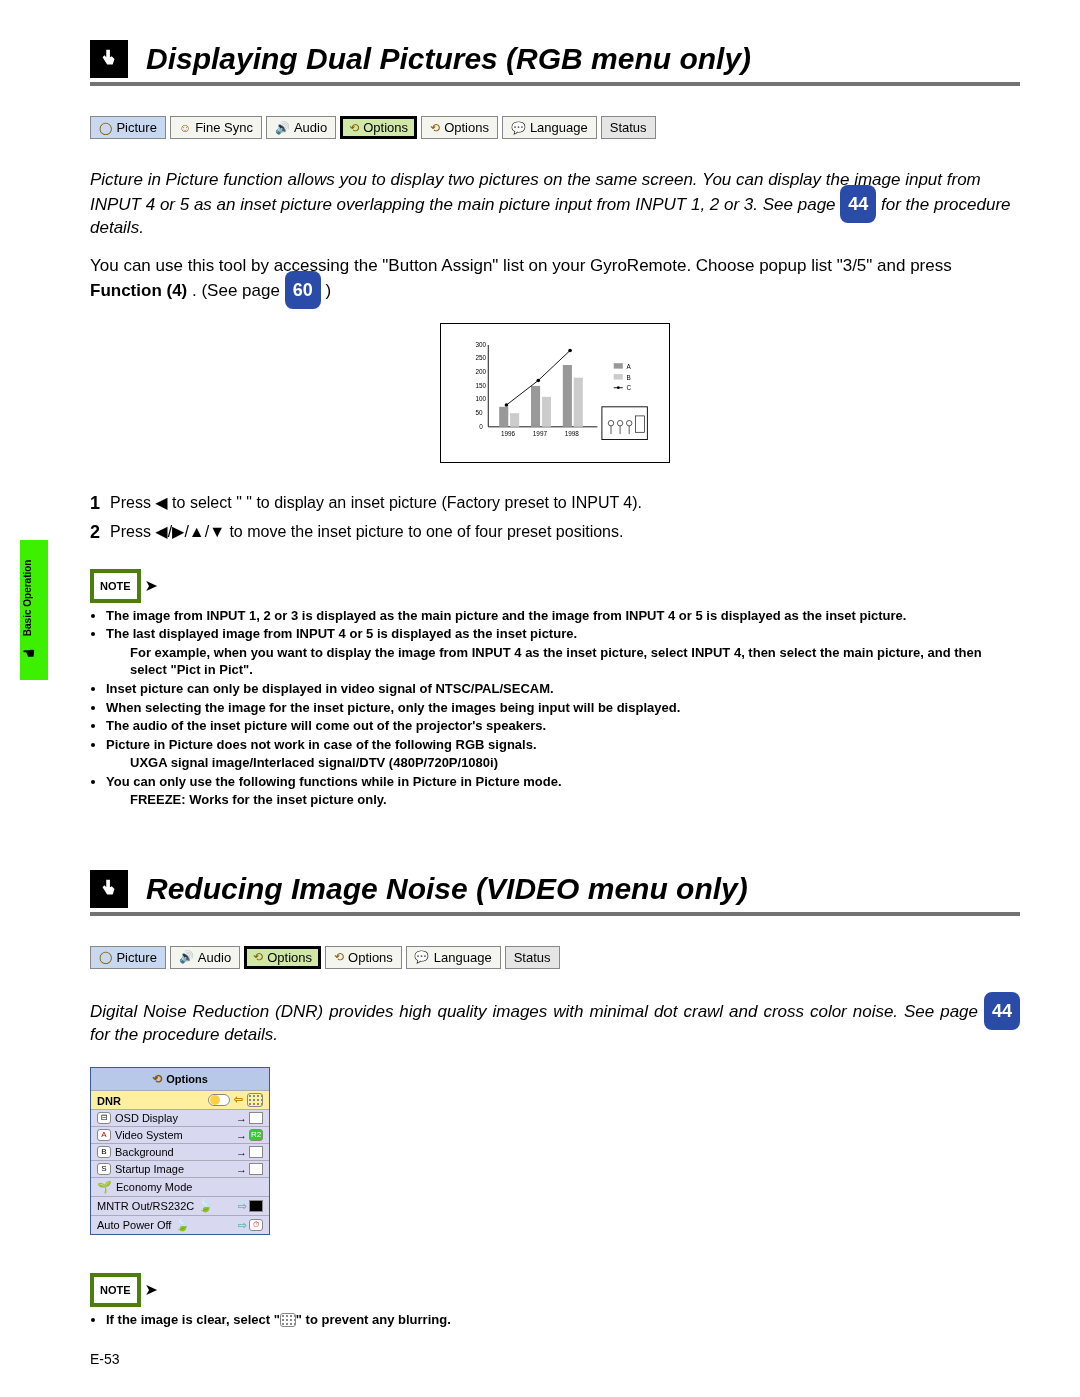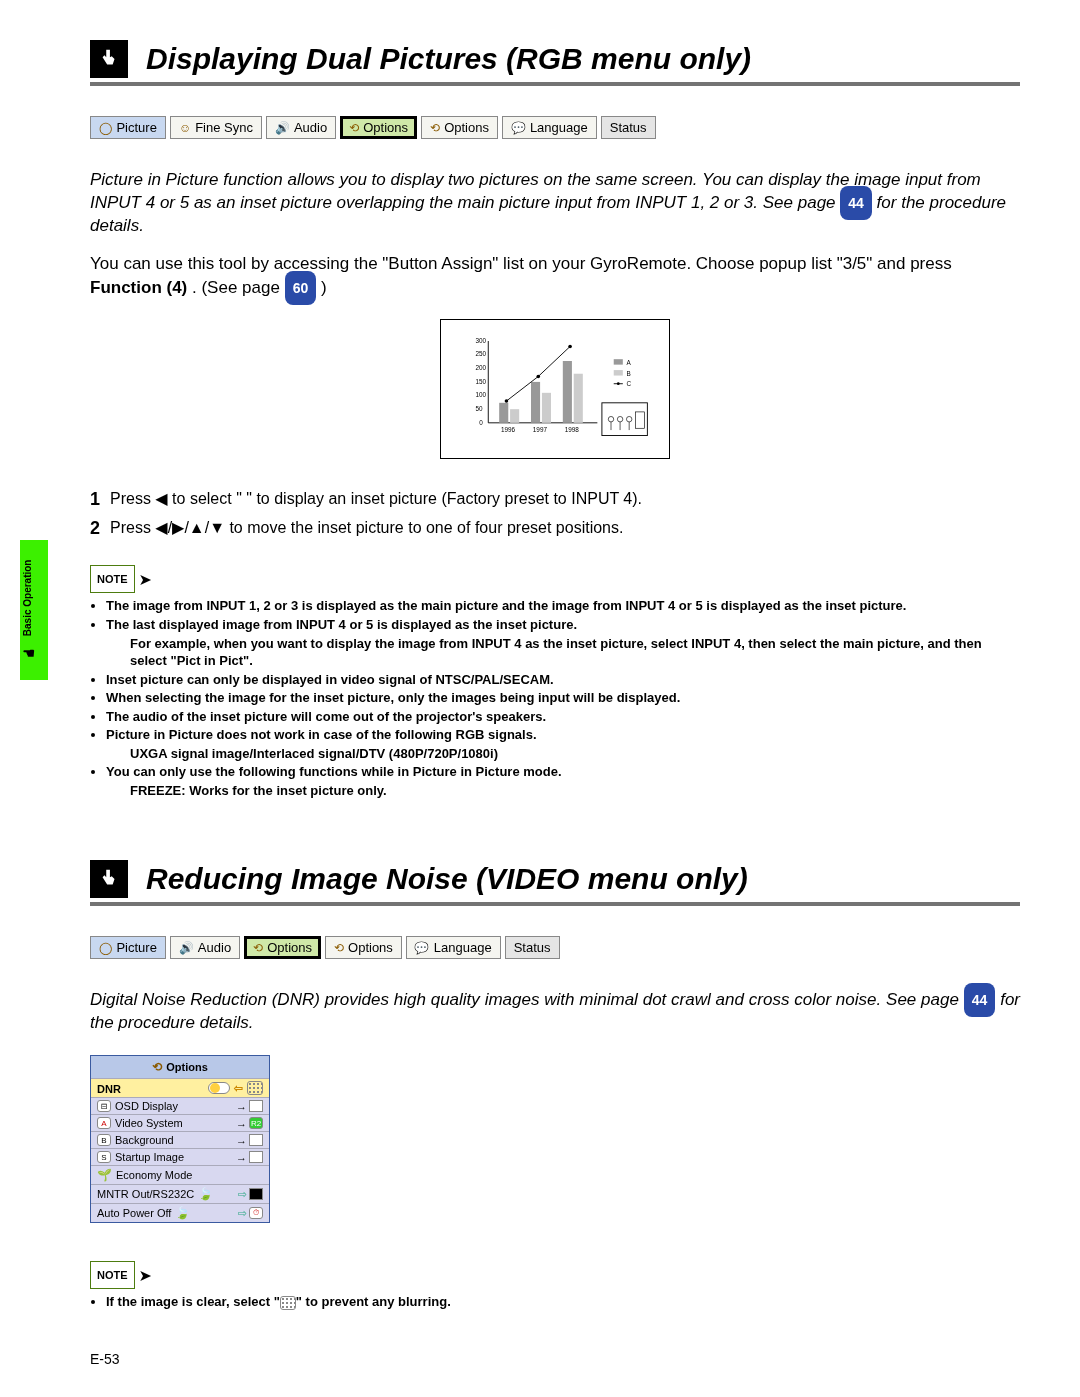--- a/index.html
+++ b/index.html
@@ -65,39 +65,39 @@
   .menu-item.green2 { background:#e5e5e5; }
   .mi-icon { font-size:12px; color:#8a5a00; }
   .intro {
     font-style: italic;
     font-size: 17px;
     line-height: 1.35;
     margin-bottom: 14px;
   }
   .page-ref {
     background:#2a4ba8; color:#fff; font-style:normal; font-weight:bold;
-    border-radius: 8px; padding: 9px 8px; font-size:14px;
+    border-radius: 8px; padding: 9px 8px; font-size:18px;
   }
   .body-text { font-size: 17px; line-height:1.4; margin-bottom: 10px;}
   .figure-box {
     width: 230px; height: 140px;
     border:1px solid #000;
     margin: 20px auto 30px auto;
     position: relative;
     padding: 8px 8px 4px 20px;
     font-size: 8px;
   }
   .step { display:flex; gap:10px; font-size:16px; margin-bottom:8px;}
   .step-num { font-weight:bold; font-size:18px;}
   .note-header {
     display:inline-flex; align-items:center;
     margin-top: 18px; margin-bottom: 4px;
   }
   .note-box {
-    border:1px solid #4d7c0f; font-size:11px; font-weight:bold;
+    border:4px solid #4d7c0f; font-size:11px; font-weight:bold;
     padding: 7px 6px; margin-right: 4px; background:#fff;
   }
   .note-list { font-size: 13px; line-height:1.35;font-weight:bold; }
   .note-list li { margin-left: 16px; margin-bottom:1px;}
   .note-list .indent { margin-left: 40px; list-style:none;}
   .options-panel {
     width: 180px;
     border:1px solid #3a5aa0;
     background:#d8d8f0;
     margin: 20px 0;

